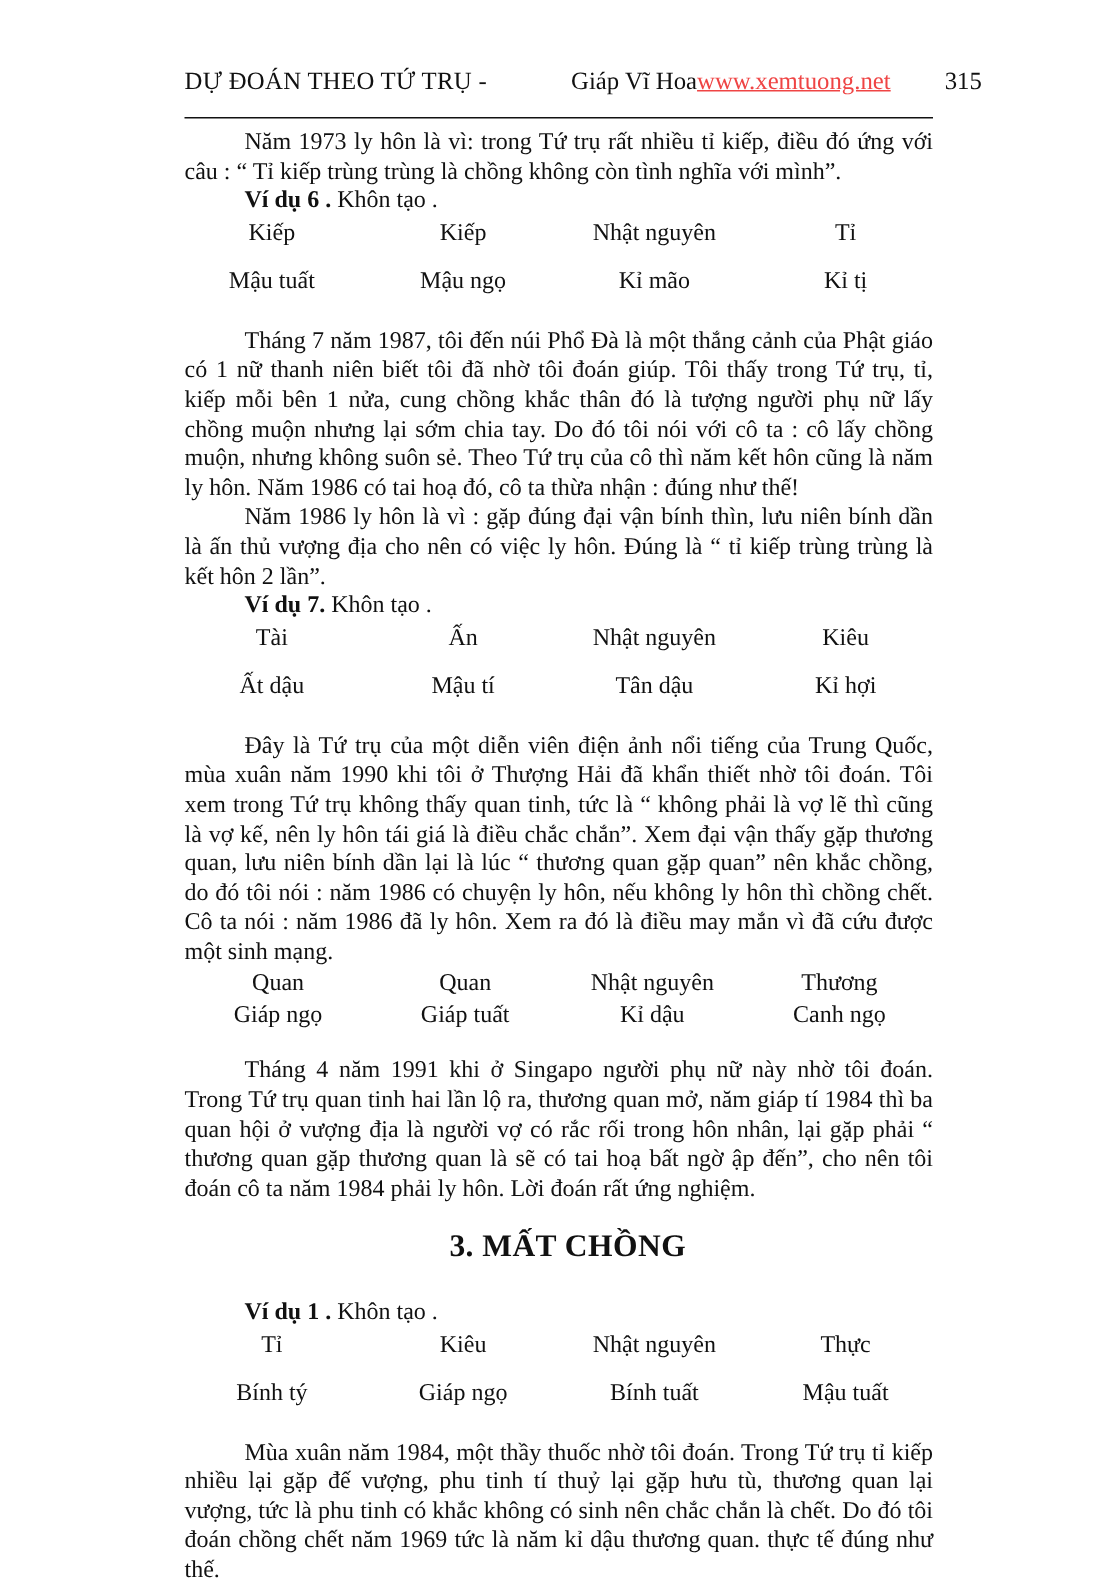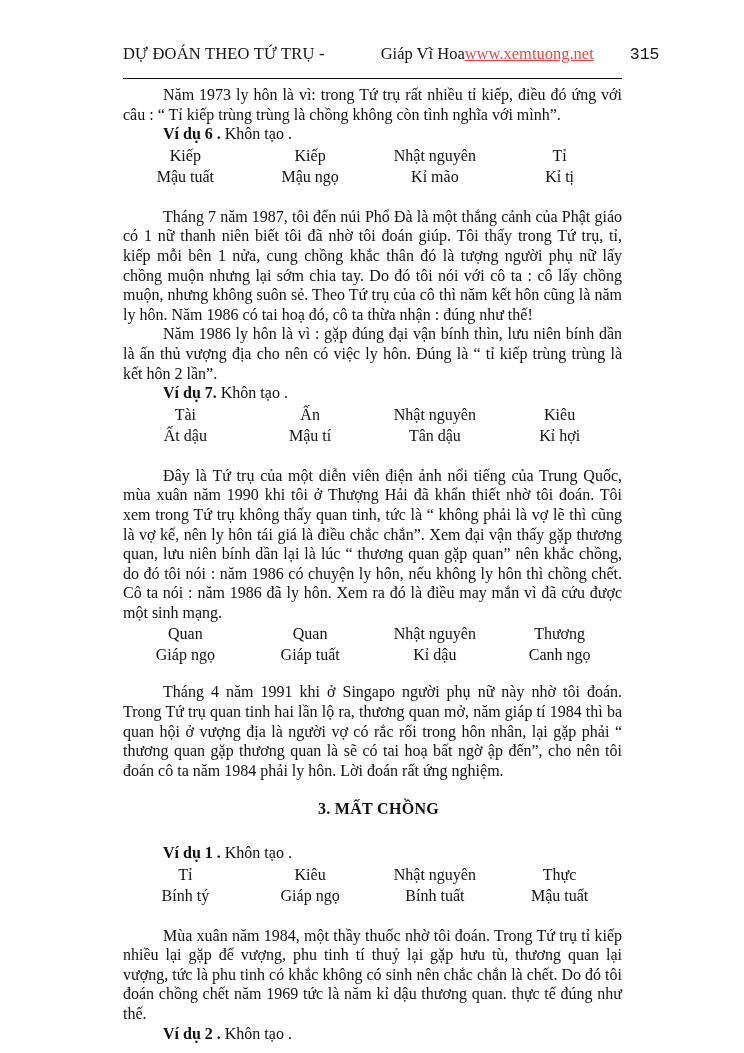--- a/index.html
+++ b/index.html
@@ -26,21 +26,21 @@
     font-size: 16.5px;
     white-space: nowrap;
   }
   .page-header .title { letter-spacing: 0.2px; }
   .page-header .author { margin-left: 56px; }
   .page-header .site {
     margin-left: auto;
     text-decoration: underline;
     color: #ef4444;
   }
-  .page-header .pagenum { margin-left: 36px; font-family: Liberation Mono, monospace; }
+  .page-header .pagenum { margin-left: 36px; }
   .header-rule {
     border: none;
     border-top: 1.6px solid #111111;
     margin: 14px 0 6px 0;
   }
   
   .body-text { font-size: 16px; line-height: 19.6px; }
   p.para {
     margin: 0;
     text-align: justify;
@@ -52,24 +52,24 @@
   }
   p.example-label b { margin-right: 4px; font-family: Liberation Serif, serif; }
   .pillar-table {
     display: grid;
     grid-template-columns: repeat(4, 1fr);
     text-align: center;
     line-height: 21px;
     margin: 1px 0 0 0;
   }
   .pillar-table .cell { display: block; }
-  .gap-after { margin-bottom: 20px; }
+  .gap-after { margin-bottom: 20px; gap: 11px; }
   .gap-after-sm { margin-bottom: 17px; }
   h2.section-heading {
-    font-size: 16px;
+    font-size: 21px;
     font-weight: bold;
     text-align: center;
     margin: 19px 0 24px 12px;
     letter-spacing: 0.3px;
   }
 </style>
 </head>
 <body>
 
 <div class="page">

